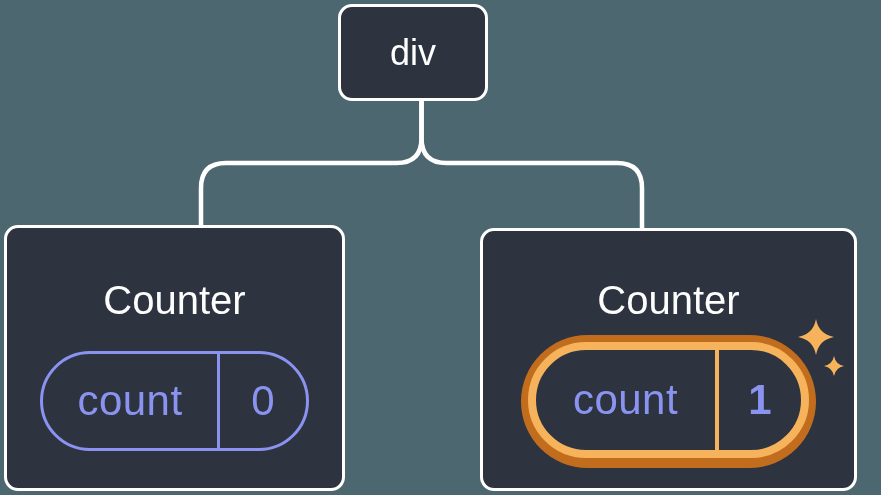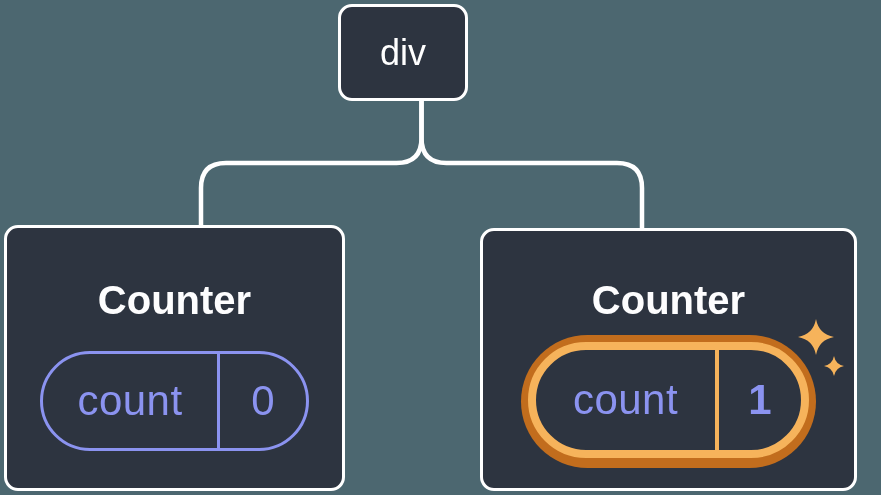--- a/index.html
+++ b/index.html
@@ -16,32 +16,32 @@
     pointer-events: none;
   }
   .node {
     position: absolute;
     background: #2d3440;
     border: 3px solid #ffffff;
     border-radius: 14px;
     box-sizing: border-box;
   }
   .root-node {
-    left: 338px; top: 4px; width: 130px; height: 97px;
+    left: 338px; top: 4px; width: 150px; height: 97px;
     display: flex; align-items: center; justify-content: center;
     color: #ffffff; font-size: 36px; font-weight: 500;
   }
   .card-left  { left: 4px;   top: 225px; width: 341px; height: 266px; }
   .card-right { left: 480px; top: 228px; width: 377px; height: 263px; }
   .card-left  { padding-top: 48px; }
   .card-right { padding-top: 45px; }
   .card-title {
     text-align: center;
     color: #fdfdfe;
-    font-size: 40px; font-weight: 700;
+    font-size: 40px; font-weight: 400;
     line-height: 48px;
   }
   
   .pill {
     box-sizing: border-box;
     width: 269px; height: 100px;
     margin: 27px auto 0 auto;
     border: 3px solid #8b93f0;
     border-radius: 60px;
     display: flex; align-items: stretch;

